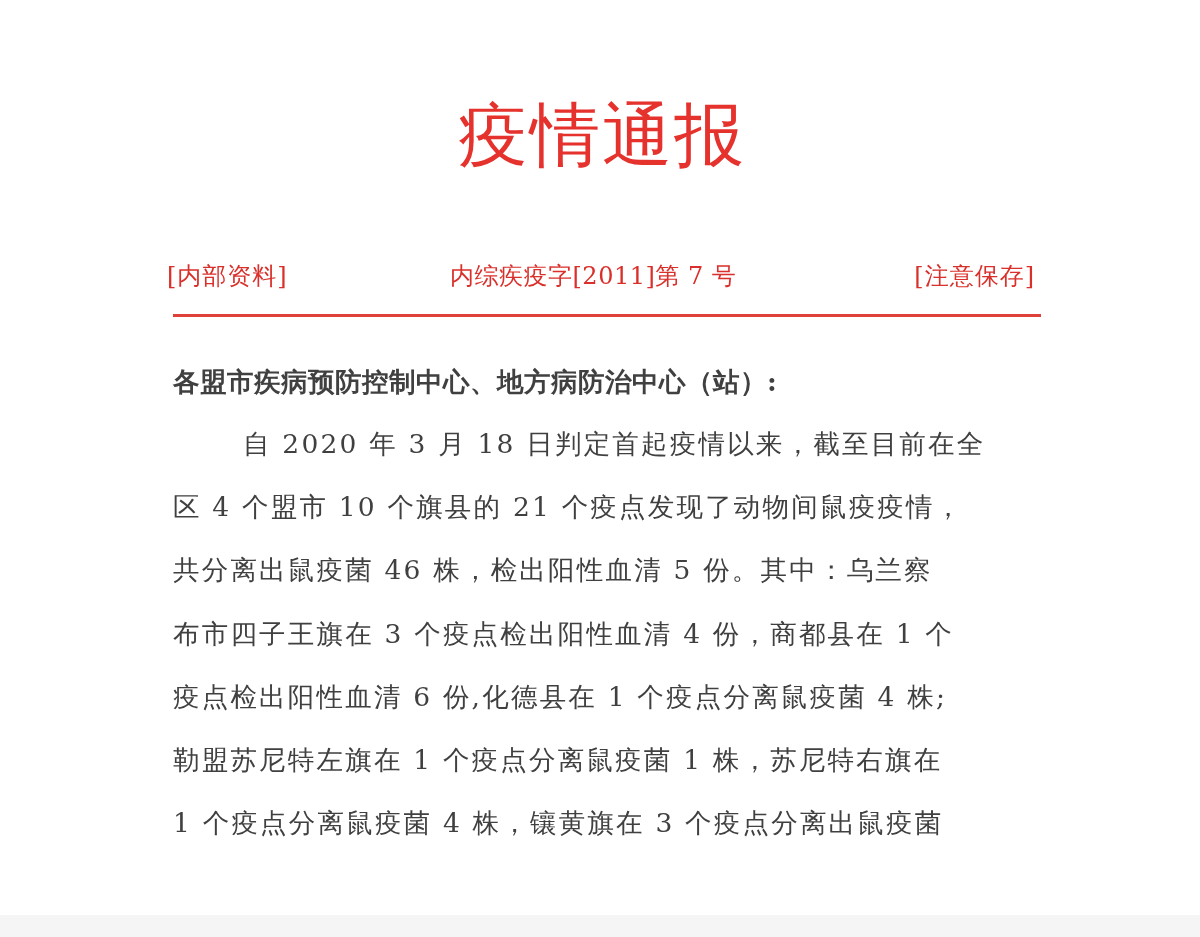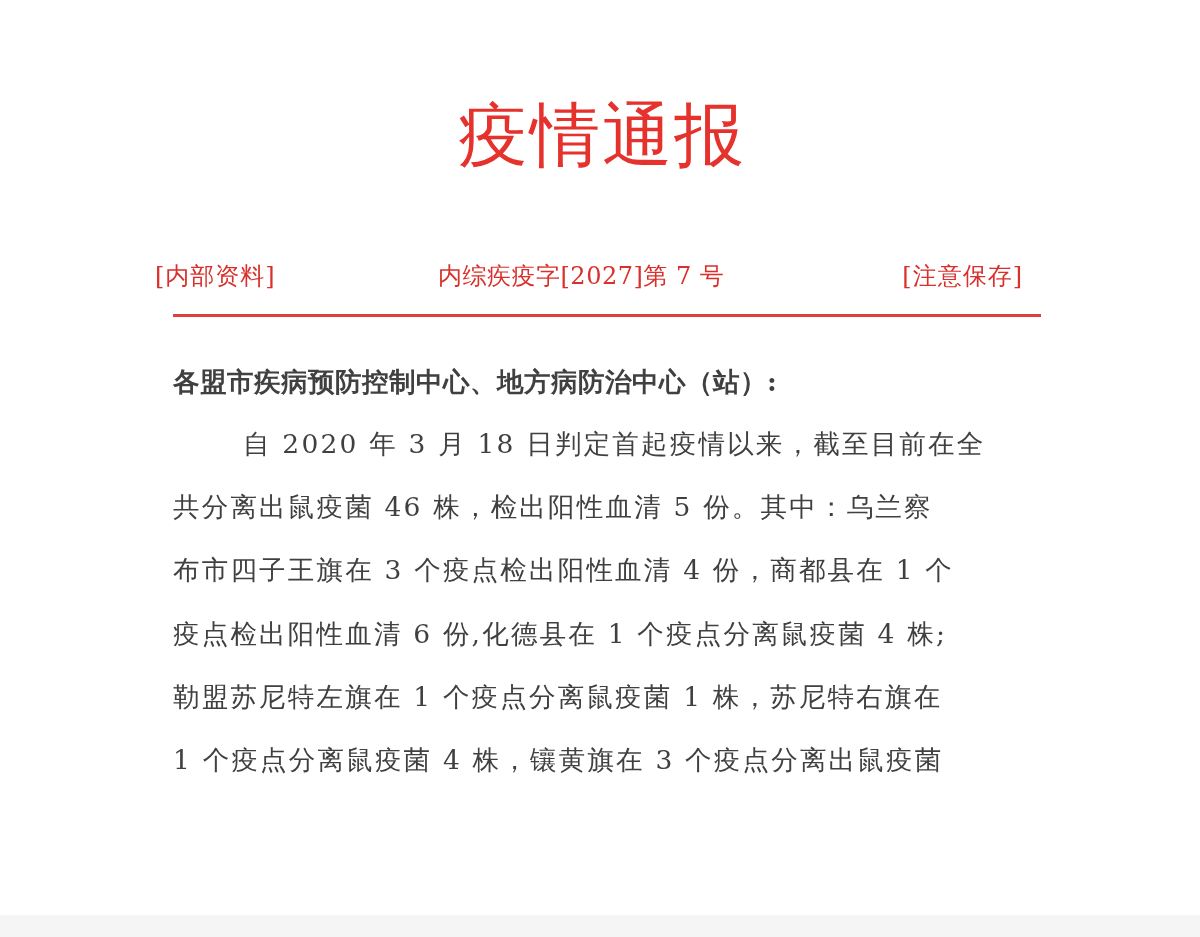--- a/index.html
+++ b/index.html
@@ -32,21 +32,21 @@
       font-family: "DejaVu Sans", "Liberation Sans", sans-serif;
       font-size: 70px;
       line-height: 90px;
       font-weight: normal;
       color: #e5322d;
       letter-spacing: 2px;
       margin: 2px;
     }
     .meta-row {
       position: absolute;
-      left: 155px;
+      left: 167px;
       top: 258px;
       width: 868px;
       height: 36px;
       font-family: "DejaVu Serif", "Liberation Serif", serif;
       font-size: 24px;
       line-height: 36px;
       color: #d9302b;
     }
     .meta-left {
       position: absolute;
@@ -111,29 +111,30 @@
   </style>
 </head>
 <body>
 
 <div class="page">
 
   <h1 class="title">疫情通报</h1>
 
   <div class="meta-row">
     <span class="meta-left">[内部资料]</span>
-    <span class="meta-center">内综疾疫字[2027]第 7 号</span>
+    <span class="meta-center">内综疾疫字[2011]第 7 号</span>
     <span class="meta-right">[注意保存]</span>
   </div>
 
   <div class="divider"></div>
 
   <div class="body-text">
     <div class="salutation">各盟市疾病预防控制中心、地方病防治中心（站）:</div>
     <div class="line indent">自 2020 年 3 月 18 日判定首起疫情以来，截至目前在全</div>
+    <div class="line">区 4 个盟市 10 个旗县的 21 个疫点发现了动物间鼠疫疫情，</div>
     <div class="line">共分离出鼠疫菌  46 株，检出阳性血清 5 份。其中：乌兰察</div>
     <div class="line">布市四子王旗在 3 个疫点检出阳性血清 4 份，商都县在 1 个</div>
     <div class="line">疫点检出阳性血清 6 份,化德县在 1 个疫点分离鼠疫菌 4 株;</div>
     <div class="line">勒盟苏尼特左旗在 1 个疫点分离鼠疫菌 1 株，苏尼特右旗在</div>
     <div class="line">1 个疫点分离鼠疫菌 4 株，镶黄旗在 3 个疫点分离出鼠疫菌</div>
   </div>
 
   <div class="bottom-fade"></div>
 </div>
 

